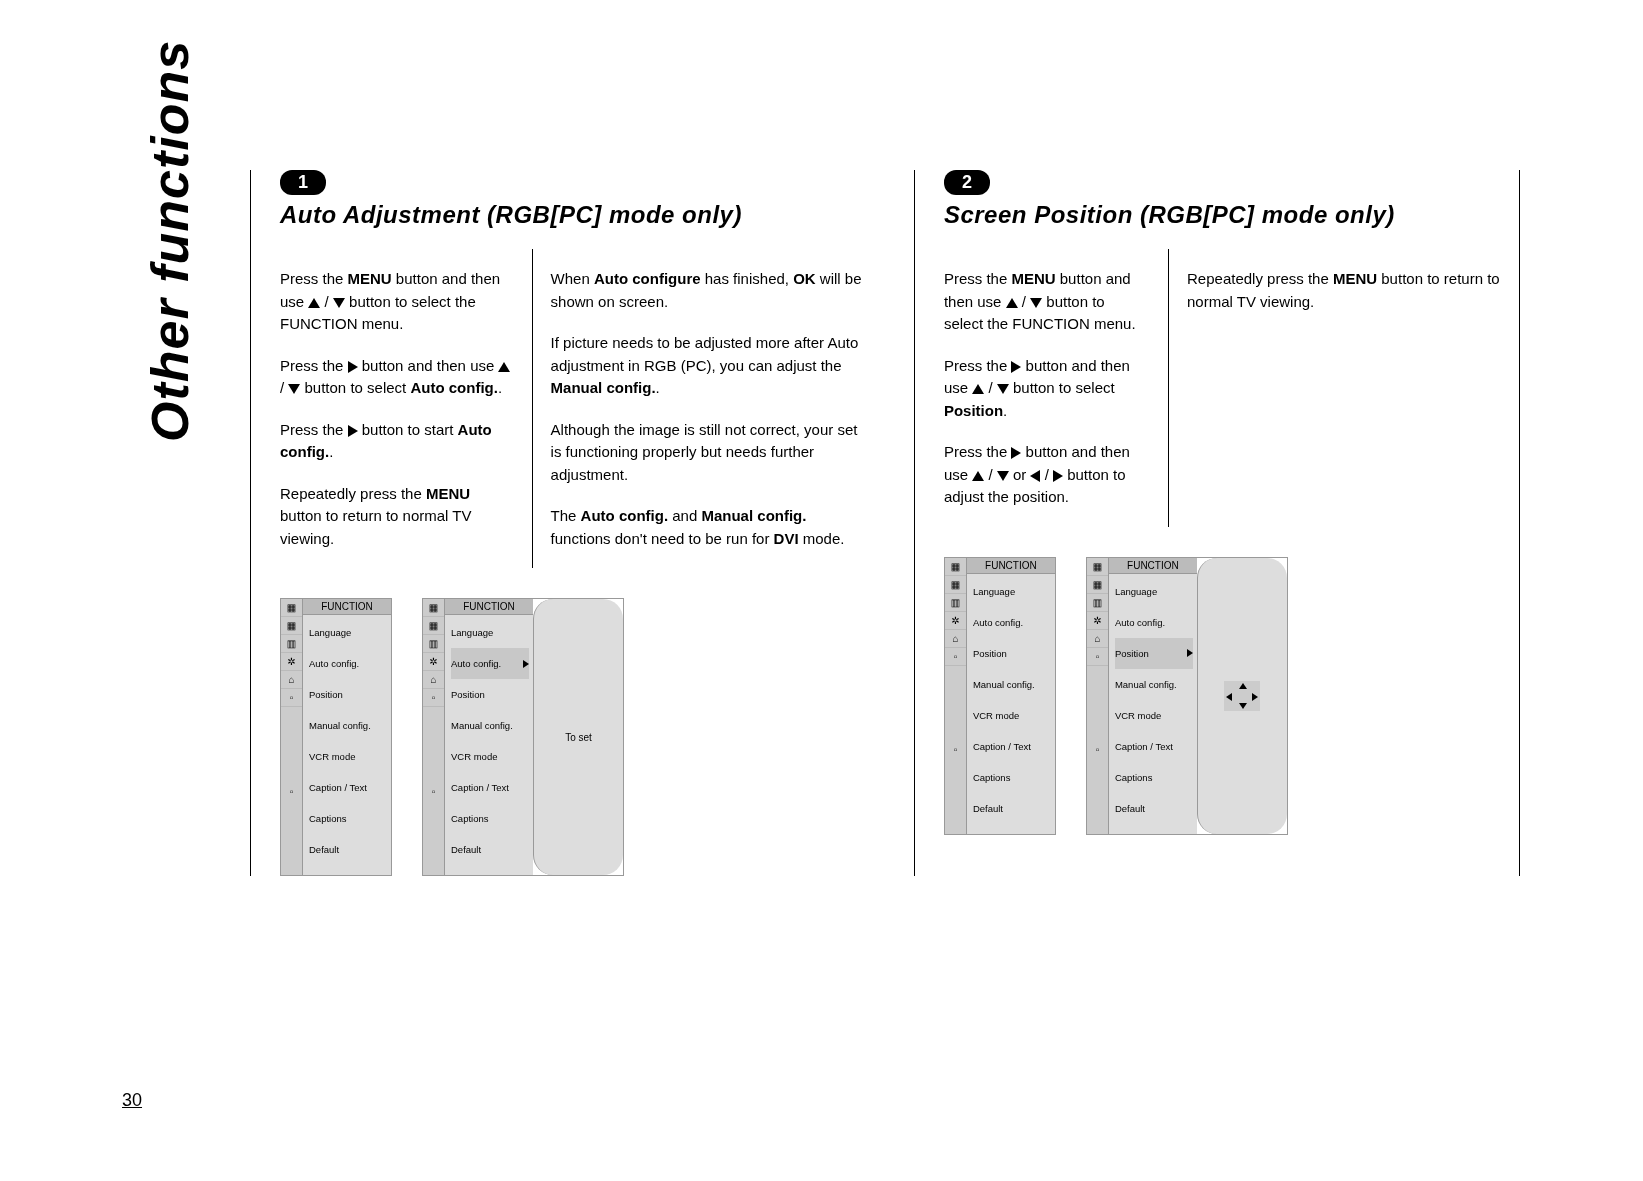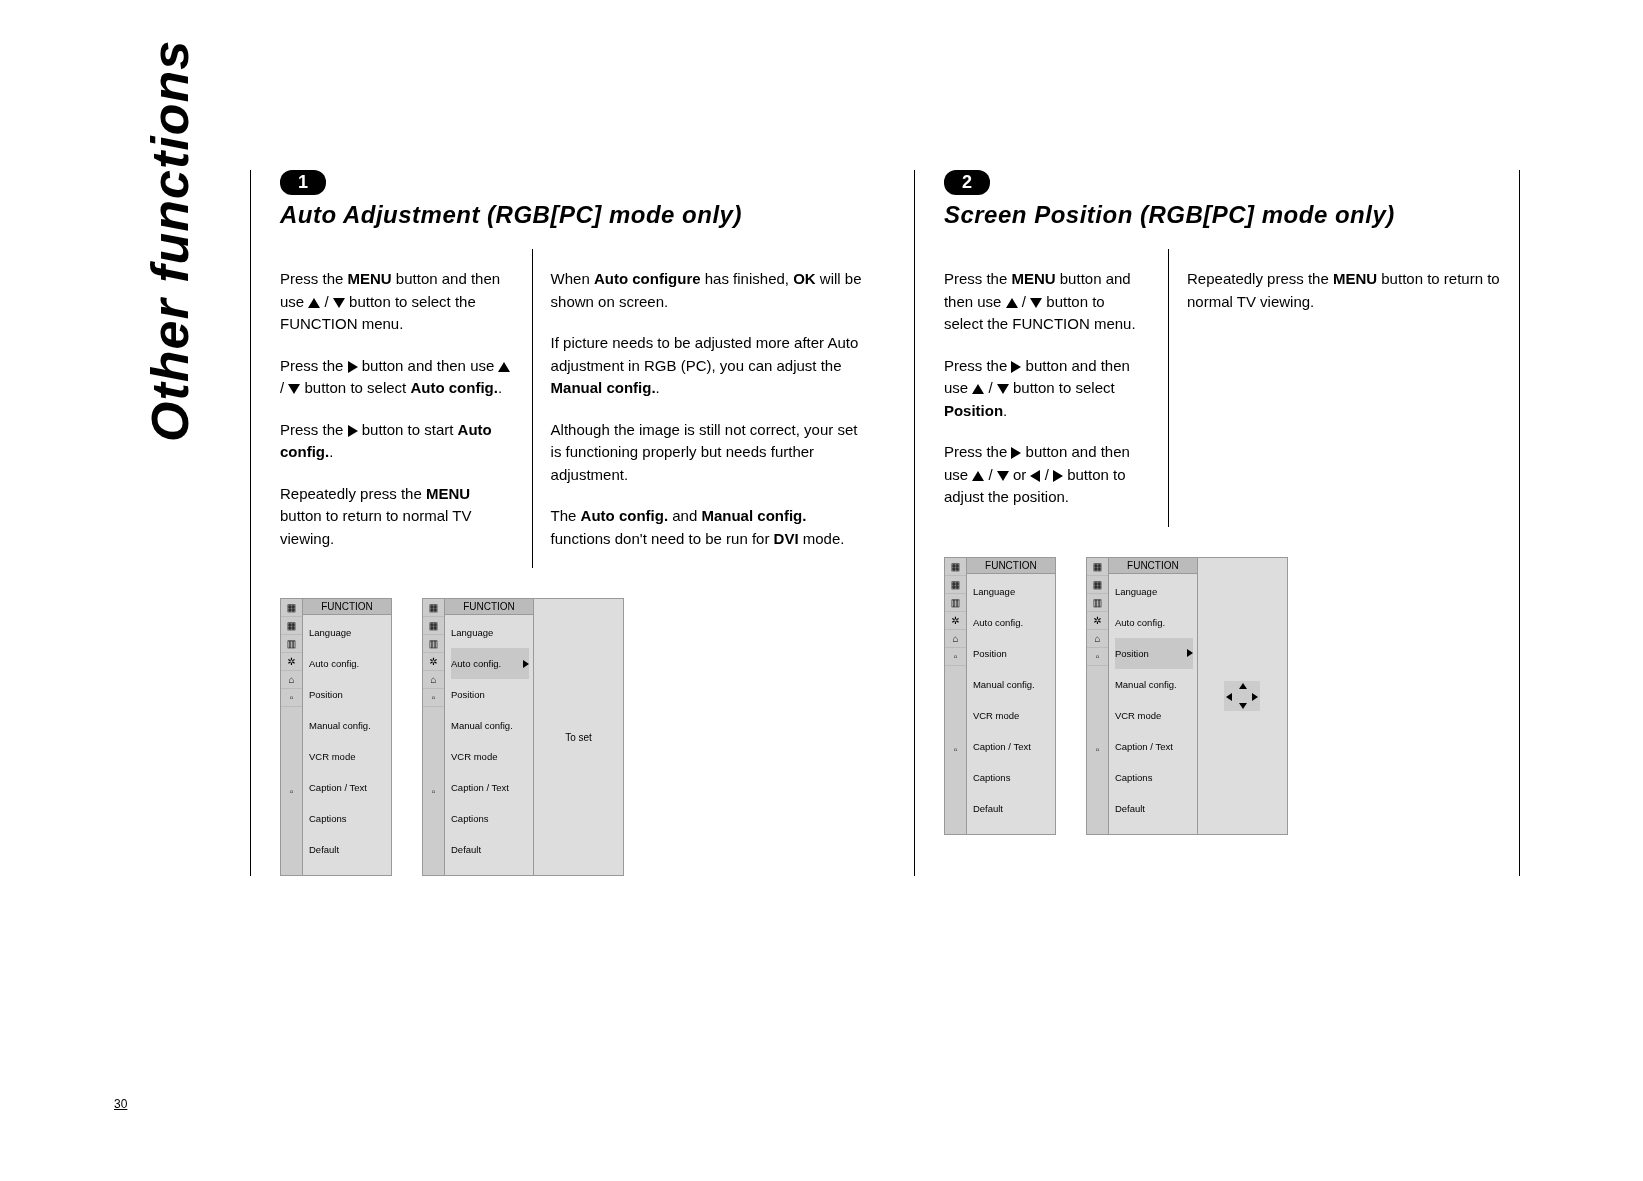--- a/index.html
+++ b/index.html
@@ -93,25 +93,25 @@
   .osd { border: 1px solid #999; display:flex; background:#fff; font-size:10px; }
   .osd-iconcol { width:22px; background:#ddd; border-right:1px solid #999; display:flex; flex-direction:column; }
   .osd-iconcol .ic { height:18px; border-bottom:1px solid #bbb; background:#ccc; display:flex; align-items:center; justify-content:center; }
   .osd-iconcol .ic:last-child { border-bottom:none; flex:1;}
   .osd-body { padding:0; display:flex; }
   .osd-menu { width:88px; background:#ddd; }
   .osd-menu .hdr { background:#bbb; text-align:center; font-size:10px; padding:2px 0; border-bottom:1px solid #999;}
   .osd-menu .items { padding:2px 4px 10px 6px; }
   .osd-menu .items div { padding:10px 0; font-size:9.5px; white-space:nowrap; display:flex; align-items:center; gap:4px;}
   .osd-menu .items .sel { background:#c8c8c8; }
-  .osd-panel { width:90px; background:#ddd; border-left:1px solid #999; display:flex; align-items:center; justify-content:center; font-size:10px; }
+  .osd-panel { width:90px; background:#ddd; border-left:1px solid #999; display:flex; align-items:center; justify-content:center; font-size:10px;border-radius:20px; }
   .dpad { width:36px; height:30px; position:relative; background:#ccc; }
   .dpad span { position:absolute; }
   .dpad .u{ top:2px; left:15px;} .dpad .d{bottom:2px;left:15px;} .dpad .l{left:2px;top:12px;} .dpad .r{right:2px;top:12px;}
-  .page-num { position:absolute; left:114px; bottom:70px; font-size:12px;text-decoration:underline; }
+  .page-num { position:absolute; left:122px; bottom:70px; font-size:18px;text-decoration:underline; }
 </style>
 </head>
 <body>
 
 <div class="page">
   <div class="sidebar-title">Other functions</div>
 
   <div class="content">
     <div class="sections">
 

